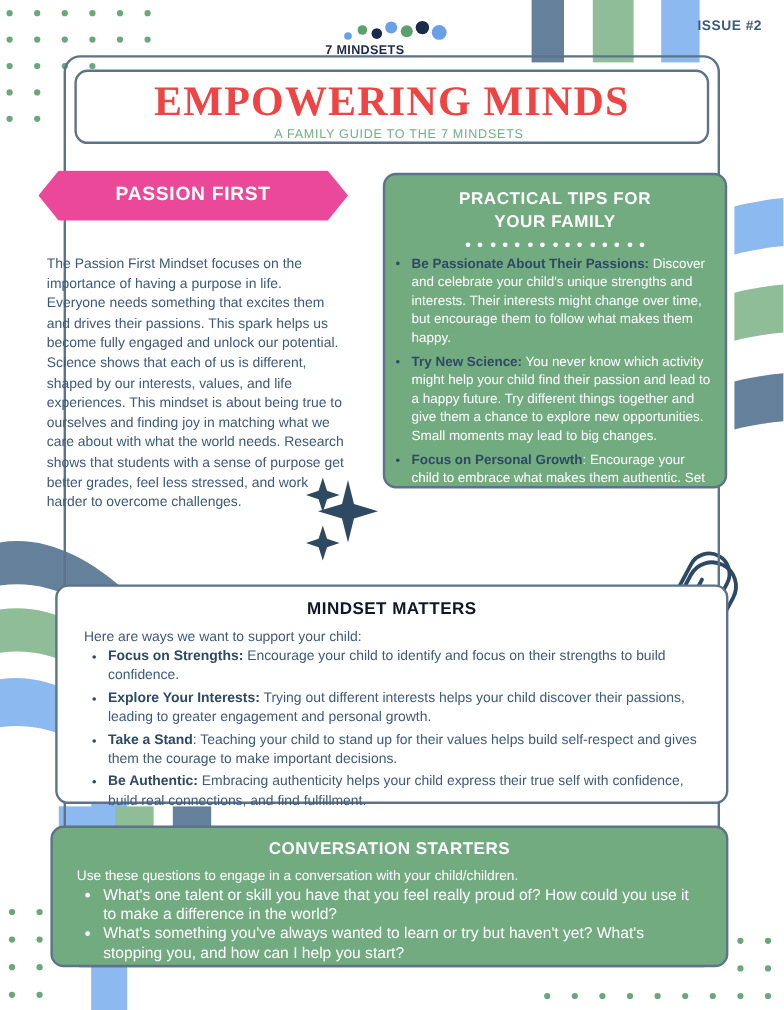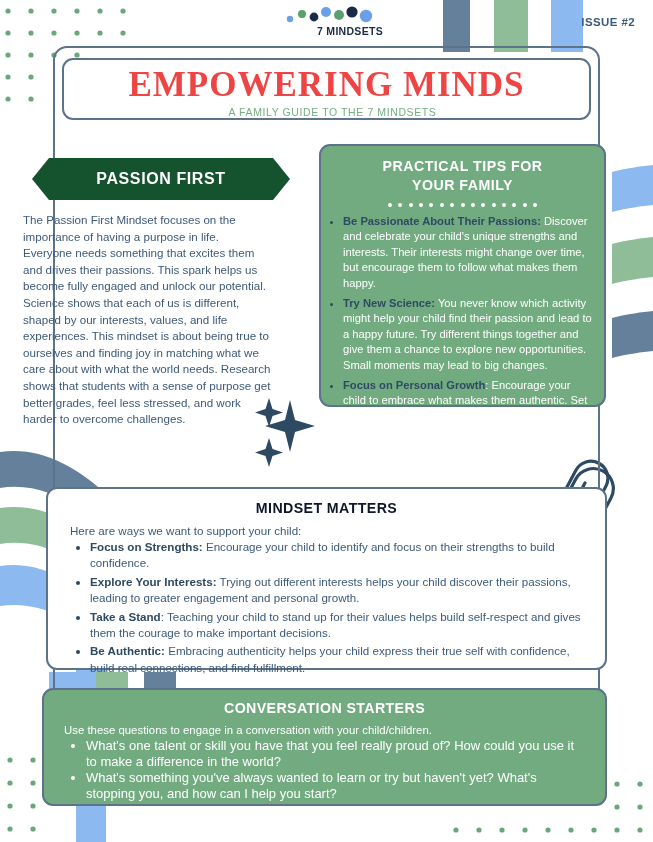--- a/index.html
+++ b/index.html
@@ -20,22 +20,22 @@
   .frame{
     position:absolute;left:53px;top:46px;width:547px;height:760px;
     border:2.5px solid #5d7389;border-radius:14px;
     background:transparent;
     box-sizing:border-box;
   }
 
   
   .header{position:absolute;left:0;top:0;width:653px;height:48px;}
   .logo{
-    position:absolute;left:271px;top:4px;width:112px;height:40px;
-    text-align:right;
+    position:absolute;left:271px;top:15px;width:112px;height:40px;
+    text-align:left;
   }
   .logo-dots{position:relative;height:20px;}
   .logo-text{
     font-size:10.5px;font-weight:bold;letter-spacing:0.3px;
     color:#1b2a4a;margin-top:1px;
   }
   .issue{
     position:absolute;right:18px;top:16px;
     font-size:11.5px;font-weight:bold;letter-spacing:0.4px;
     color:#3c5a7a;
@@ -52,28 +52,28 @@
     font-weight:bold;font-size:35px;line-height:40px;
     color:#ef4444;letter-spacing:1px;margin-top:5px;
   }
   .subtitle{
     font-size:10.5px;font-weight:normal;letter-spacing:0.6px;
     color:#72b082;margin-top:1px;padding-left:12px;
   }
 
   
   .pf-banner{
-    position:absolute;left:32px;top:158px;width:258px;height:42px;
-    background:#14532d;
+    position:absolute;left:32px;top:142px;width:258px;height:42px;
+    background:#ec4899;
     clip-path:polygon(0 50%, 17px 0, calc(100% - 17px) 0, 100% 50%, calc(100% - 17px) 100%, 17px 100%);
     color:#ffffff;font-size:16px;font-weight:bold;letter-spacing:0.6px;
     display:flex;align-items:center;justify-content:center;
   }
   .pf-body{
-    position:absolute;left:23px;top:212px;width:248px;
+    position:absolute;left:39px;top:212px;width:248px;
     font-size:11.6px;line-height:16.6px;color:#3c5a7a;
   }
 
   
   .tips{
     position:absolute;left:319px;top:144px;width:287px;height:263px;
     background:#72ab80;border:2px solid #5d7389;border-radius:11px;
     box-sizing:border-box;
   }
   .tips-title{

